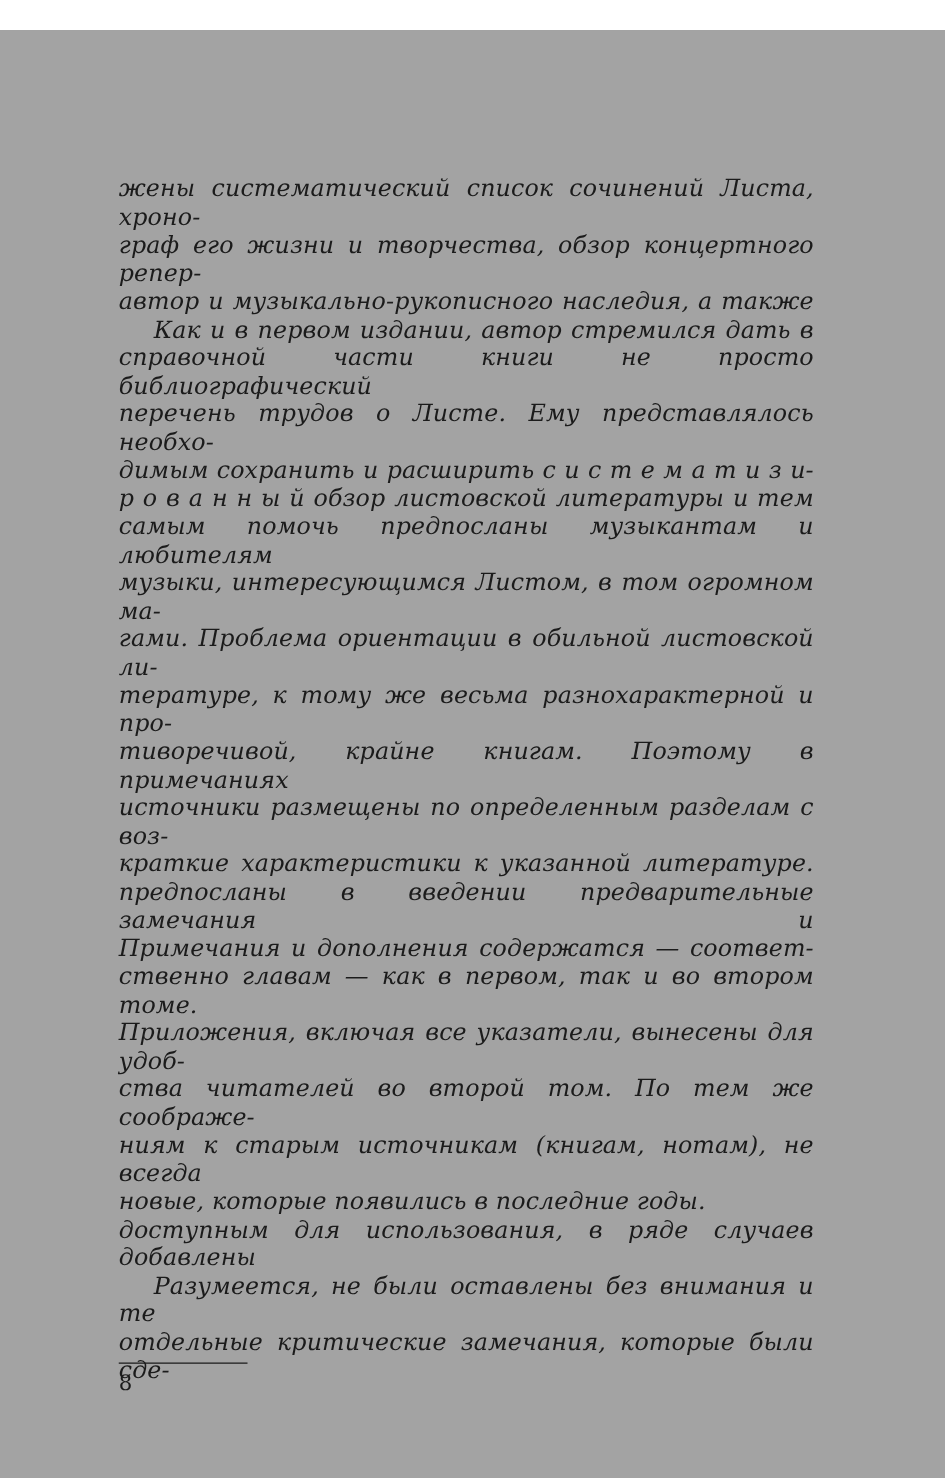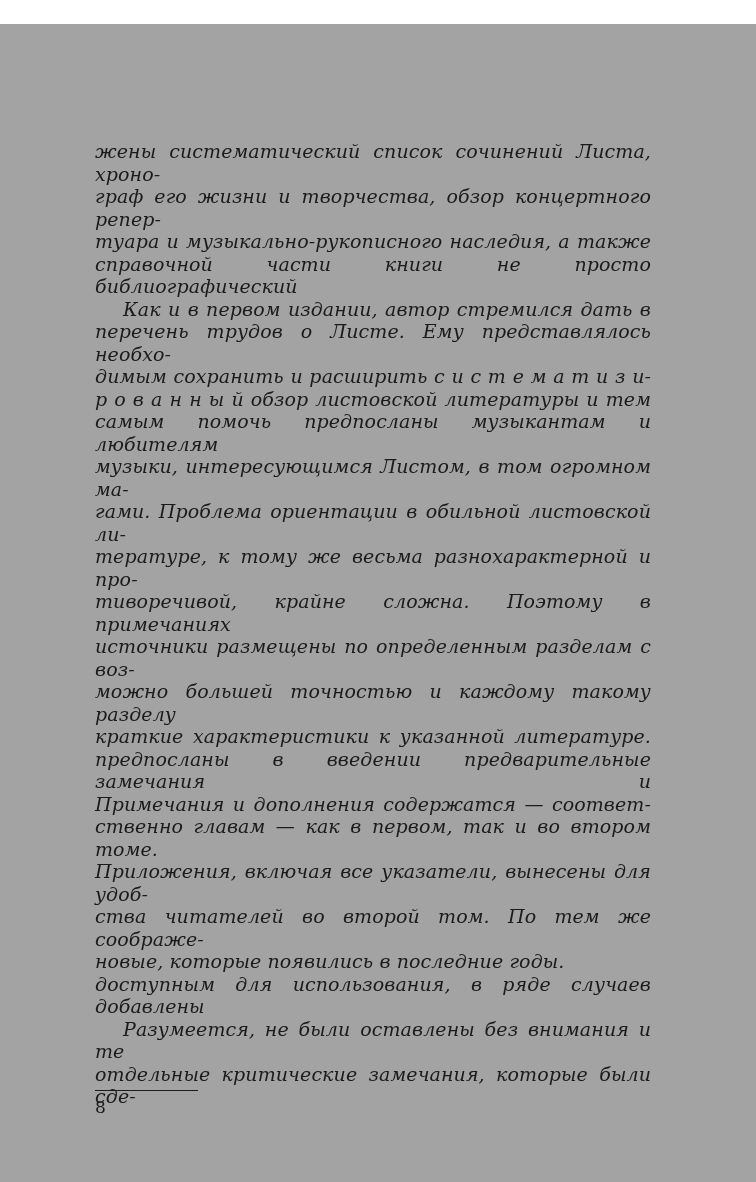--- a/index.html
+++ b/index.html
@@ -55,39 +55,39 @@
     color: #1b1b1b;
   }
 </style>
 </head>
 <body>
 
 <div class="page">
   <div class="text-block">
       <div class="line">жены систематический список сочинений Листа, хроно-</div>
       <div class="line">граф его жизни и творчества, обзор концертного репер-</div>
-      <div class="line">туара и музыкально-рукописного наследия, а также</div>
+      <div class="line">автор и музыкально-рукописного наследия, а также</div>
+      <div class="line indent">Как и в первом издании, автор стремился дать в</div>
       <div class="line">справочной части книги не просто библиографический</div>
-      <div class="line indent">Как и в первом издании, автор стремился дать в</div>
       <div class="line">перечень трудов о Листе. Ему представлялось необхо-</div>
       <div class="line">димым сохранить и расширить с и с т е м а т и з и-</div>
       <div class="line">р о в а н н ы й обзор листовской литературы и тем</div>
       <div class="line">самым помочь предпосланы музыкантам и любителям</div>
       <div class="line">музыки, интересующимся Листом, в том огромном ма-</div>
       <div class="line">гами. Проблема ориентации в обильной листовской ли-</div>
       <div class="line">тературе, к тому же весьма разнохарактерной и про-</div>
-      <div class="line">тиворечивой, крайне сложна. Поэтому в примечаниях</div>
+      <div class="line">тиворечивой, крайне книгам. Поэтому в примечаниях</div>
       <div class="line">источники размещены по определенным разделам с воз-</div>
-      <div class="line">можно большей точностью и каждому такому разделу</div>
       <div class="line">краткие характеристики к указанной литературе.</div>
       <div class="line">предпосланы в введении предварительные замечания и</div>
       <div class="line">Примечания и дополнения содержатся — соответ-</div>
       <div class="line">ственно главам — как в первом, так и во втором томе.</div>
       <div class="line">Приложения, включая все указатели, вынесены для удоб-</div>
       <div class="line">ства читателей во второй том. По тем же соображе-</div>
+      <div class="line">ниям к старым источникам (книгам, нотам), не всегда</div>
       <div class="line short">новые, которые появились в последние годы.</div>
       <div class="line">доступным для использования, в ряде случаев добавлены</div>
       <div class="line indent">Разумеется, не были оставлены без внимания и те</div>
       <div class="line">отдельные критические замечания, которые были сде-</div>
     </div>
   <div class="footer">
     <div class="footnote-rule"></div>
     <div class="page-number">8</div>
   </div>
 </div>

